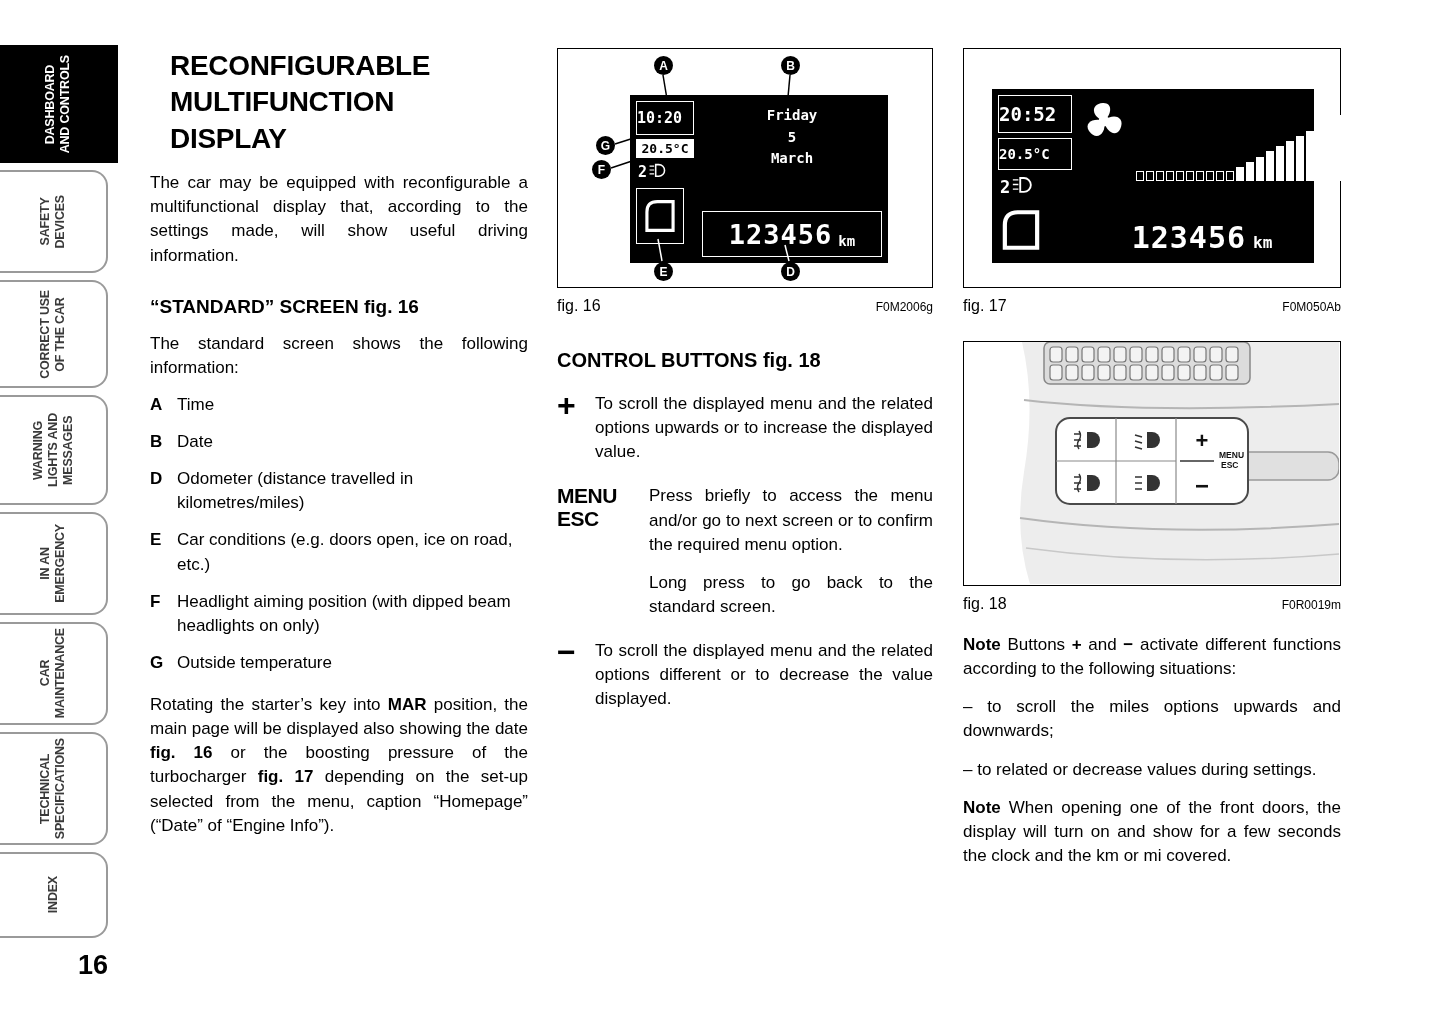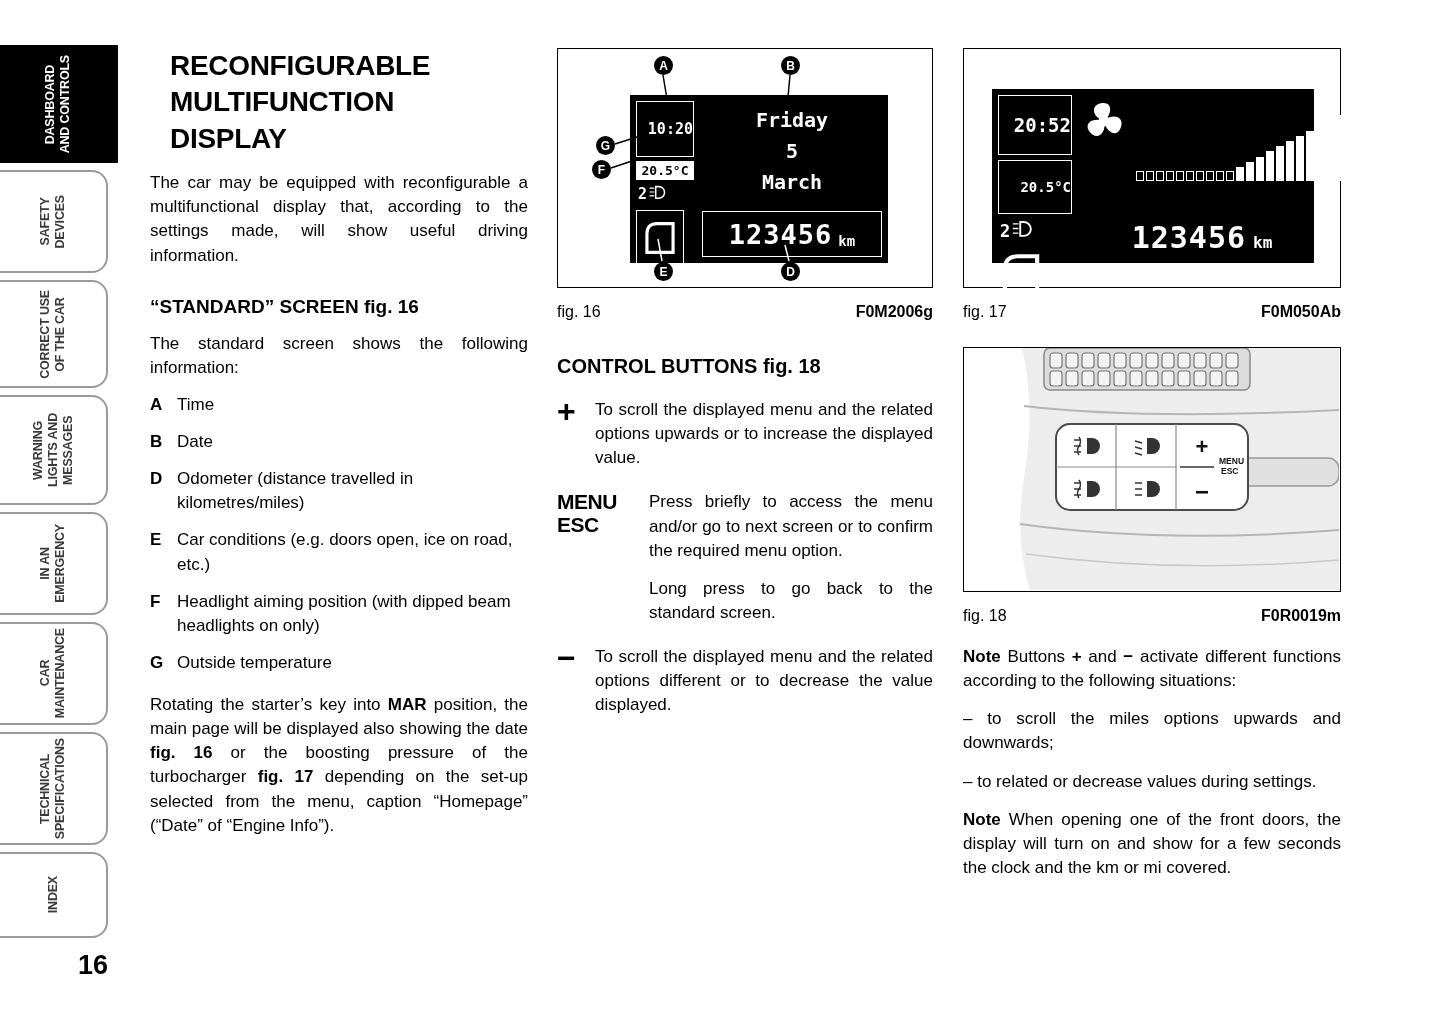--- a/index.html
+++ b/index.html
@@ -43,45 +43,45 @@
   .li .itext  { flex:1; font-size:17px; line-height:1.42; }
 
   
   .figwrap { display:block; }
   .figbox { border:1.5px solid #000; position:relative; background:#fff; }
   #fig16box { width:376px; height:240px; }
   #fig17box { width:378px; height:240px; }
   #fig18box { width:378px; height:245px; overflow:hidden; }
   .figcap { display:flex; justify-content:space-between; align-items:baseline; margin-top:9px; }
   .capt { font-size:16px; }
-  .code { font-size:16px; font-weight:bold;margin-top:6px; }
+  .code { font-size:12px; font-weight:normal; }
   .fig18wrap { margin-top:26px; }
 
   
   .lcd {
     position:absolute; background:#000; color:#fff;
     font-family:"DejaVu Sans Mono", monospace; font-weight:bold;
   }
   #lcd16 { left:72px; top:46px; width:258px; height:168px; }
   #lcd17 { left:28px; top:40px; width:322px; height:174px; }
 
   .f16-left { position:absolute; left:6px; top:6px; width:58px; }
   .f17-left { position:absolute; left:6px; top:6px; width:74px; }
-  .cellbox { border:1.5px solid #fff; text-align:right; padding:18px 0; }
+  .cellbox { border:1.5px solid #fff; text-align:left; padding:7px 0; }
   .time16 { font-size:15px; }
   .temp16 { font-size:13px; margin-top:4px; background:#fff; color:#000; border:1.5px solid #fff; text-align:center; padding:1px 0; }
   .time17 { font-size:19px; }
   .temp17 { font-size:14px; margin-top:5px; }
   .hlrow  { margin-top:5px; display:flex; align-items:center; gap:1px; padding-left:2px; font-size:15px; }
   .f17-left .hlrow { font-size:17px; margin-top:6px; }
   .doorbox { margin-top:7px; width:48px; height:56px; border:1.5px solid #fff; display:flex; align-items:center; justify-content:center; }
   .door17 { margin-top:9px; padding-left:2px; }
 
   .f16-right { position:absolute; left:72px; top:6px; right:6px; bottom:6px; }
-  .date16 { text-align:center; font-size:20px; line-height:1.55; padding-top:4px; }
+  .date16 { text-align:center; font-size:14px; line-height:1.55; padding-top:4px; }
   .odo16 { position:absolute; left:0; right:0; bottom:0; height:46px; border:1.5px solid #fff;
            display:flex; align-items:center; justify-content:center; gap:6px; }
   .odonum { font-size:27px; letter-spacing:1px; }
   .odounit { font-size:14px; align-self:flex-end; padding-bottom:7px; }
 
   .f17-right { position:absolute; left:88px; top:6px; right:6px; bottom:6px; }
   .fan { position:absolute; left:0; top:2px; }
   .gauge { position:absolute; left:56px; right:0; top:0; height:86px;
            display:flex; align-items:flex-end; gap:2px; }
   .seg { width:8px; flex:none; }

